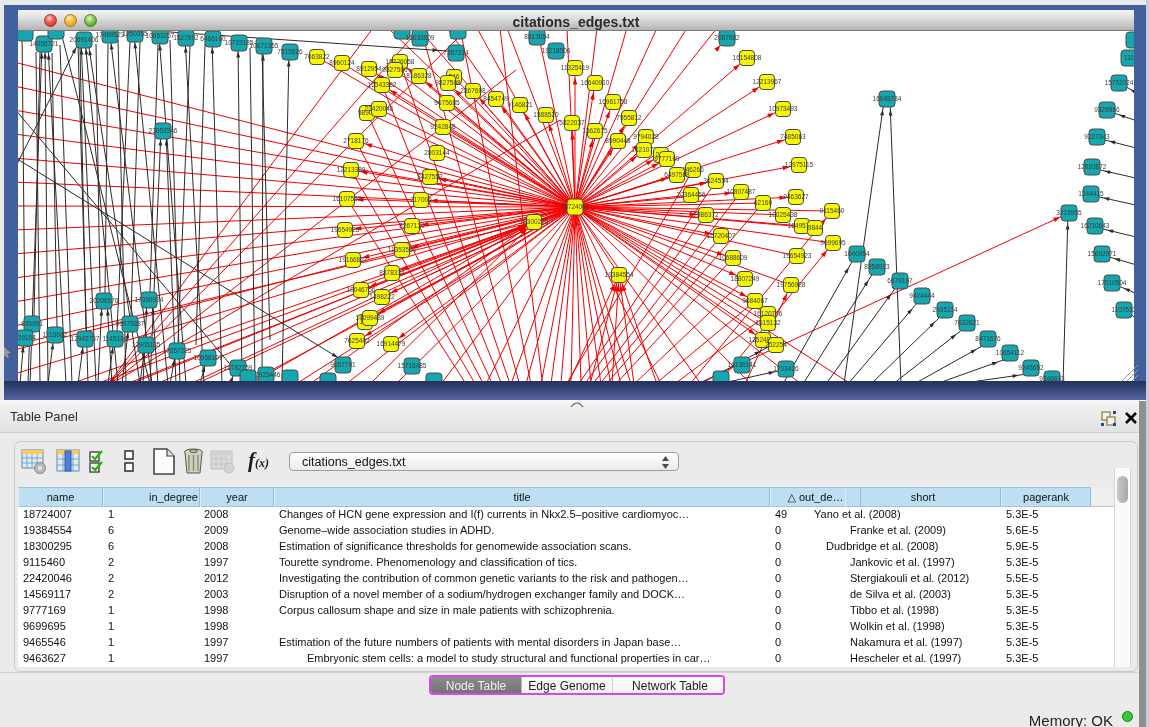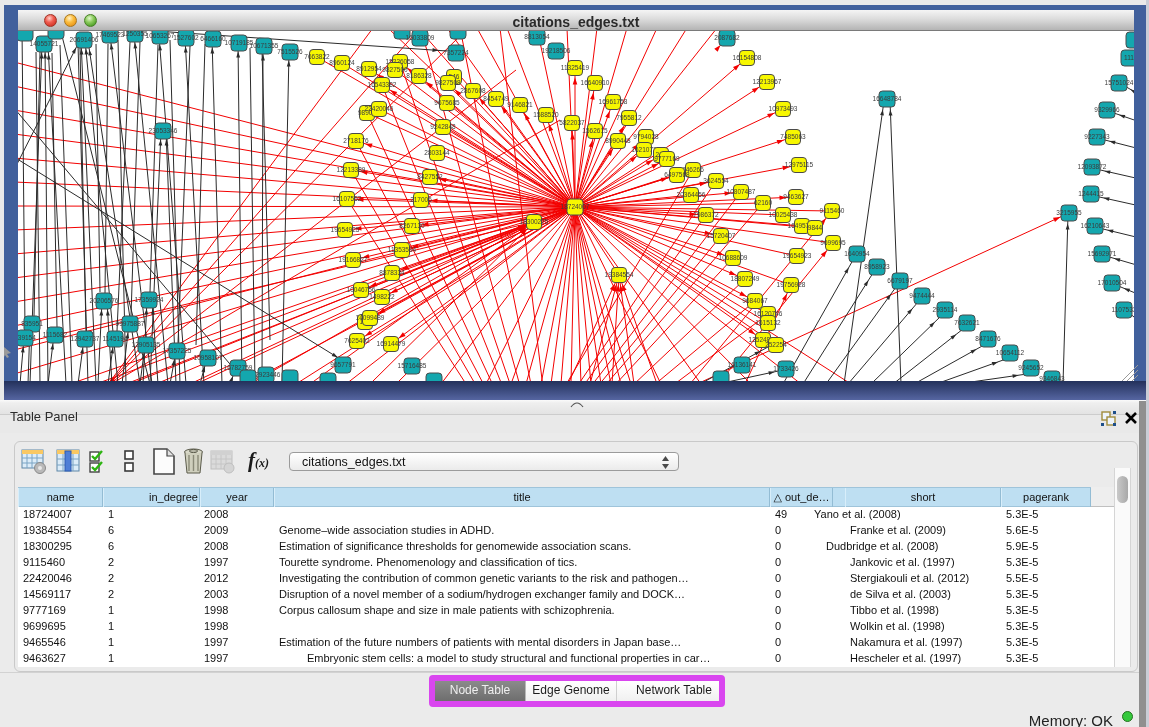--- a/index.html
+++ b/index.html
@@ -6,37 +6,37 @@
 #root{position:relative;width:1149px;height:727px;}
 .abs{position:absolute;}
 
 #winframe{left:4px;top:5px;width:1143px;height:396px;background:#41609c;}
 #titlebar{left:18px;top:10px;width:1116px;height:21px;background:linear-gradient(#f5f5f5,#dcdcdc 45%,#c6c6c6 75%,#b4b4b4);border-bottom:1px solid #7a7a7a;}
 #titlebar .tl{position:absolute;top:4px;width:13px;height:13px;border-radius:50%;}
 #title{position:absolute;top:4px;left:0;width:100%;text-align:center;font-size:14px;font-weight:bold;color:#2a2a2a;}
 #canvas{left:18px;top:31px;width:1116px;height:350px;background:#ffffff;overflow:hidden;}
 #winbottom{left:4px;top:381px;width:1143px;height:20px;background:linear-gradient(#23315b,#5868a5);}
 
-#tp-head{left:0;top:400px;width:1149px;height:15px;background:linear-gradient(#fbfbfb,#efefef 20%,#e3e3e3);border-bottom:1px solid #cccccc;}
+#tp-head{left:0;top:400px;width:1149px;height:33px;background:linear-gradient(#fbfbfb,#efefef 20%,#e3e3e3);border-bottom:1px solid #cccccc;}
 #tp-head .t{position:absolute;left:10px;top:9px;font-size:13px;color:#2c2c2c;}
 #tp-body{left:0;top:433px;width:1149px;height:294px;background:#ebebeb;}
 #panelbox{left:14px;top:441px;width:1124px;height:231px;border:1px solid #c9c9c9;border-radius:6px;background:#ebebeb;}
 #combo{left:289px;top:452px;width:390px;height:19px;border:1px solid #9b9b9b;border-radius:4px;background:linear-gradient(#ffffff,#ebebeb);}
 #combo .ct{position:absolute;left:12px;top:2px;font-size:12.5px;color:#111;}
 
 #thead{left:18px;top:487px;width:1073px;height:20px;background:#bedff2;border-top:1px solid #9fc4da;border-bottom:1px solid #9fc4da;}
 .hcell{position:absolute;top:0;height:20px;font-size:11px;color:#111;text-align:center;line-height:19px;border-right:1px solid #93bcd4;border-left:1px solid #d8eefa;}
 #theadx{left:1091px;top:487px;width:23px;height:20px;background:#eeeeee;border-bottom:1px solid #c0c0c0;}
 #tbody{left:18px;top:507px;width:1096px;height:160px;background:#ffffff;}
 .trow{position:absolute;left:0;width:1096px;height:16px;}
 .trow span{position:absolute;top:1px;font-size:11px;color:#111;white-space:nowrap;}
 #vsb{left:1114px;top:468px;width:17px;height:199px;background:#fafafa;border-left:1px solid #d5d5d5;border-right:1px solid #d5d5d5;}
 #vsb .thumb{position:absolute;left:2px;top:8px;width:11px;height:27px;border-radius:6px;background:linear-gradient(90deg,#c9c9c9,#a8a8a8);}
 
-#tabs{left:429px;top:675px;width:296px;height:32px;border:6px solid #d946ef;border-radius:4px;background:#ffffff;overflow:hidden;}
+#tabs{left:429px;top:675px;width:296px;height:20px;border:2px solid #d946ef;border-radius:4px;background:#ffffff;overflow:hidden;}
 #tabs .seg{position:absolute;top:0;height:20px;font-size:12px;text-align:center;line-height:19px;color:#1c1c1c;}
 #memory{right:36px;top:712px;font-size:15px;color:#222;}
 #memdot{left:1122px;top:711px;width:11px;height:11px;border-radius:50%;background:#35c93c;border:1px solid #25711f;}
 .line672{left:0;top:672px;width:1139px;height:1px;background:#d2d2d2;}
 #rstrip1{left:1139px;top:401px;width:7px;height:326px;background:#8f8f8f;}
 #rstrip2{left:1146px;top:0px;width:3px;height:727px;background:#c9cdd6;}
 </style></head>
 <body>
 <div id="root">
 
@@ -768,30 +768,31 @@
         <path d="M4.5 0 L8 5 L1 5 Z" fill="#4a4a4a"></path>
         <path d="M4.5 13 L8 8 L1 8 Z" fill="#4a4a4a"></path>
       </svg>
 </div>
 
 <div class="abs" id="thead">
  <div class="hcell" style="left:0px;width:85px;">name</div>
  <div class="hcell" style="left:85px;width:97px;padding-left:44px;">in_degree</div>
  <div class="hcell" style="left:182px;width:74px;">year</div>
  <div class="hcell" style="left:256px;width:496px;">title</div>
- <div class="hcell" style="left:752px;width:63px;">△ out_de…</div>
+ <div class="hcell" style="left:752px;width:91px;">△ out_de…</div>
  <div class="hcell" style="left:827px;width:156px;">short</div>
  <div class="hcell" style="left:983px;width:90px;">pagerank</div>
 </div>
 <div class="abs" id="theadx"></div>
 <div class="abs" id="tbody">
 <div class="trow" style="top:0px;">
 <span style="left:5px;">18724007</span>
 <span style="left:90px;">1</span>
 <span style="left:186px;">2008</span>
+<span style="left:261px;">Changes of HCN gene expression and I(f) currents in Nkx2.5–positive cardiomyoc…</span>
 <span style="left:757px;">49</span>
 <span style="left:796px;">Yano et al. (2008)</span>
 <span style="left:988px;">5.3E-5</span>
 </div>
 <div class="trow" style="top:16px;">
 <span style="left:5px;">19384554</span>
 <span style="left:90px;">6</span>
 <span style="left:186px;">2009</span>
 <span style="left:261px;">Genome–wide association studies in ADHD.</span>
 <span style="left:757px;">0</span>

